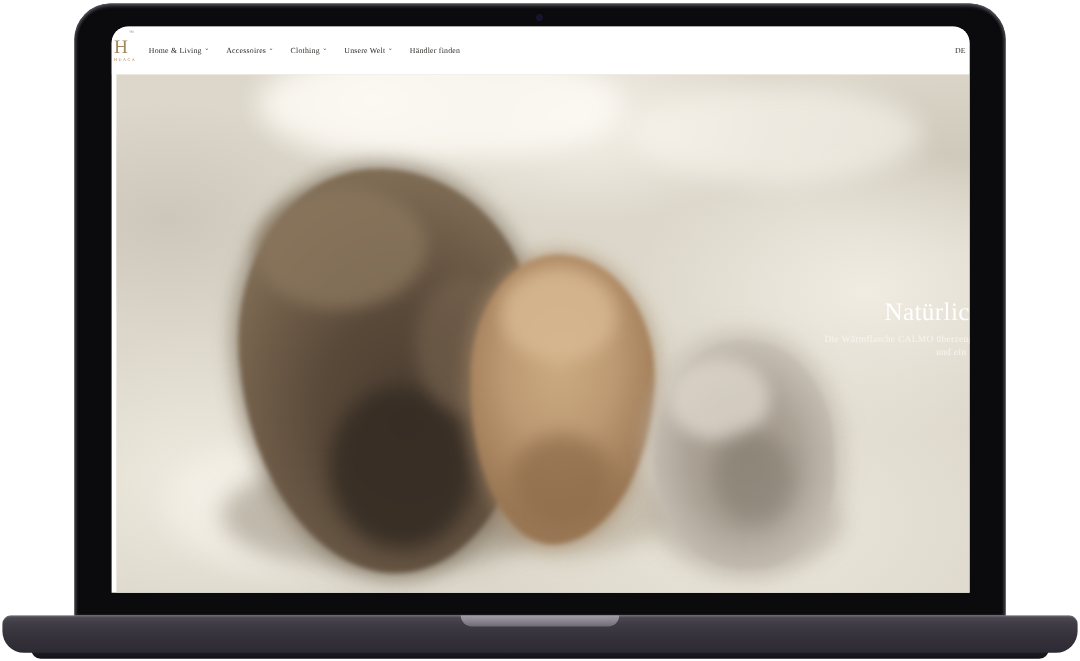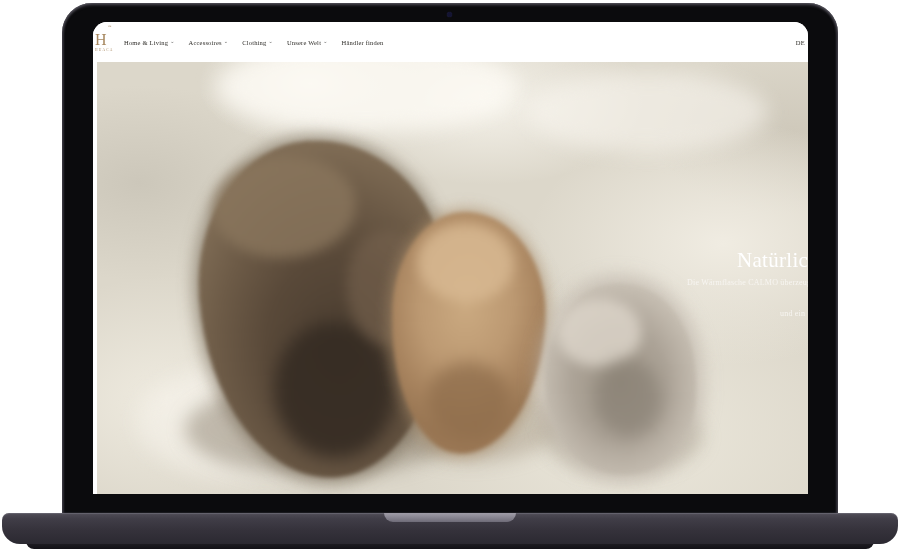--- a/index.html
+++ b/index.html
@@ -87,21 +87,21 @@
       border-radius:50% 50% 48% 52% / 55% 50% 45% 50%;
       background:radial-gradient(62% 60% at 50% 52%, #9e9587 0%, #aca397 50%, #c4bcb0 82%, #d3ccc0 100%);
       box-shadow:0 0 16px 8px rgba(190,182,170,.65);}
   .bottle-gray .p1{left:10%;top:8%;width:55%;height:35%;background:rgba(221,214,203,.8);}
   .bottle-gray .p2{left:32%;top:40%;width:45%;height:40%;background:rgba(132,124,111,.6);filter:blur(8px);}
 
   .hero-title{position:absolute;left:640px;top:186px;font-size:21px;color:#ffffff;
               white-space:nowrap;letter-spacing:.3px;}
   .hero-sub{position:absolute;font-size:8px;color:#f7f5f1;white-space:nowrap;letter-spacing:.2px;}
   .hero-sub1{left:590px;top:216px;}
-  .hero-sub2{left:683px;top:247px;}
+  .hero-sub2{left:683px;top:227px;}
 </style>
 </head>
 <body>
 
 <div class="stage">
 
   <div class="lid"></div>
   <div class="webcam"></div>
 
   <div class="screen">

